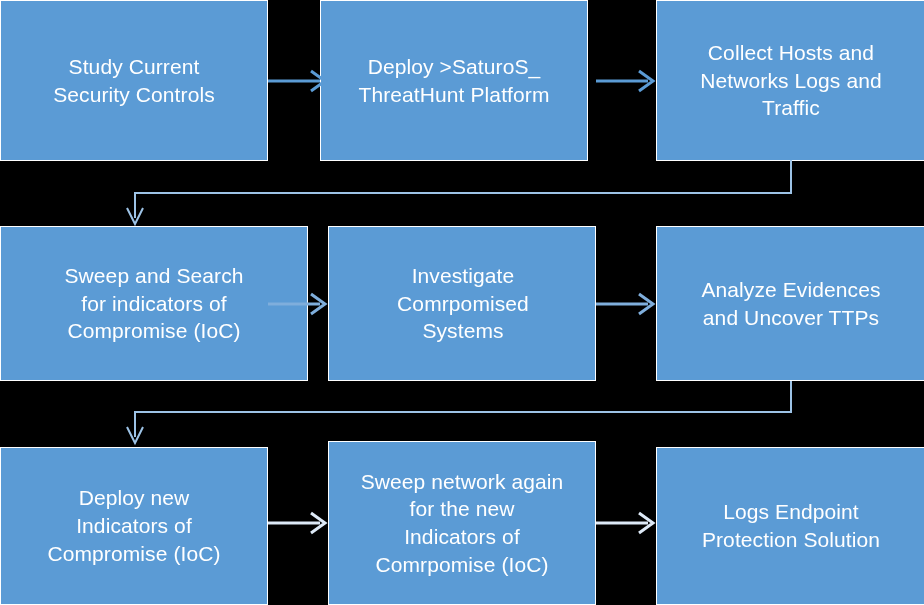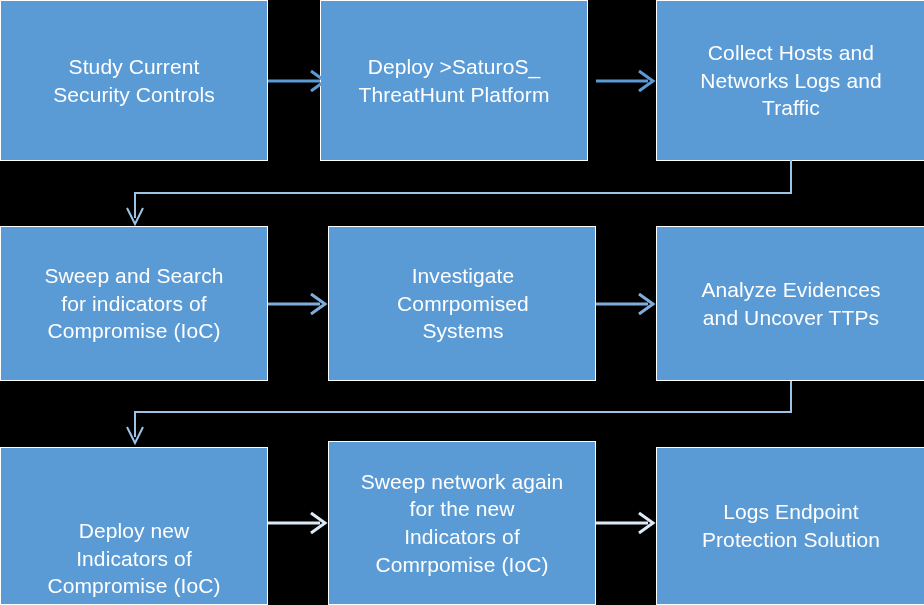--- a/index.html
+++ b/index.html
@@ -61,38 +61,38 @@
     <span class="node-label">Deploy &gt;SaturoS_
 ThreatHunt Platform</span>
   </div>
 
   <div class="node" style="left:656px; top:0px; width:270px; height:161px;">
     <span class="node-label">Collect Hosts and
 Networks Logs and
 Traffic</span>
   </div>
 
-  <div class="node" style="left:0px; top:226px; width:268px; height:155px;">
+  <div class="node" style="left:0px; top:226px; width:308px; height:155px;">
     <span class="node-label">Sweep and Search
 for indicators of
 Compromise (IoC)</span>
   </div>
 
   <div class="node" style="left:328px; top:226px; width:268px; height:155px;padding-left:12px;">
     <span class="node-label">Investigate
 Comrpomised
 Systems</span>
   </div>
 
   <div class="node" style="left:656px; top:226px; width:270px; height:155px;">
     <span class="node-label">Analyze Evidences
 and Uncover TTPs</span>
   </div>
 
-  <div class="node" style="left:0px; top:447px; width:268px; height:158px;align-items:flex-end;">
+  <div class="node" style="left:0px; top:447px; width:268px; height:158px;">
     <span class="node-label">Deploy new
 Indicators of
 Compromise (IoC)</span>
   </div>
 
   <div class="node" style="left:328px; top:441px; width:268px; height:164px;">
     <span class="node-label">Sweep network again
 for the new
 Indicators of
 Comrpomise (IoC)</span>

